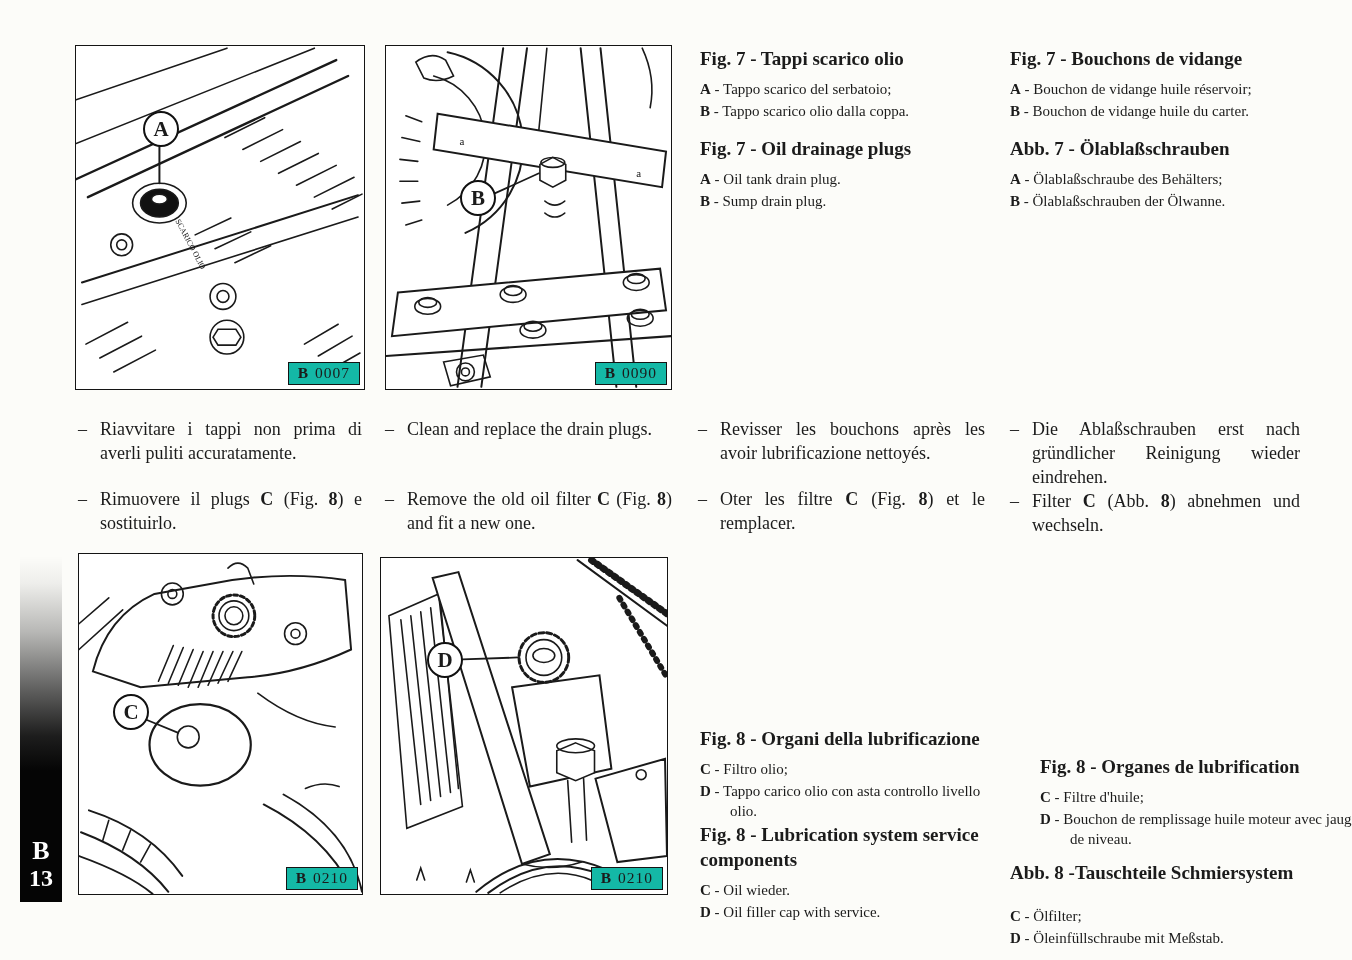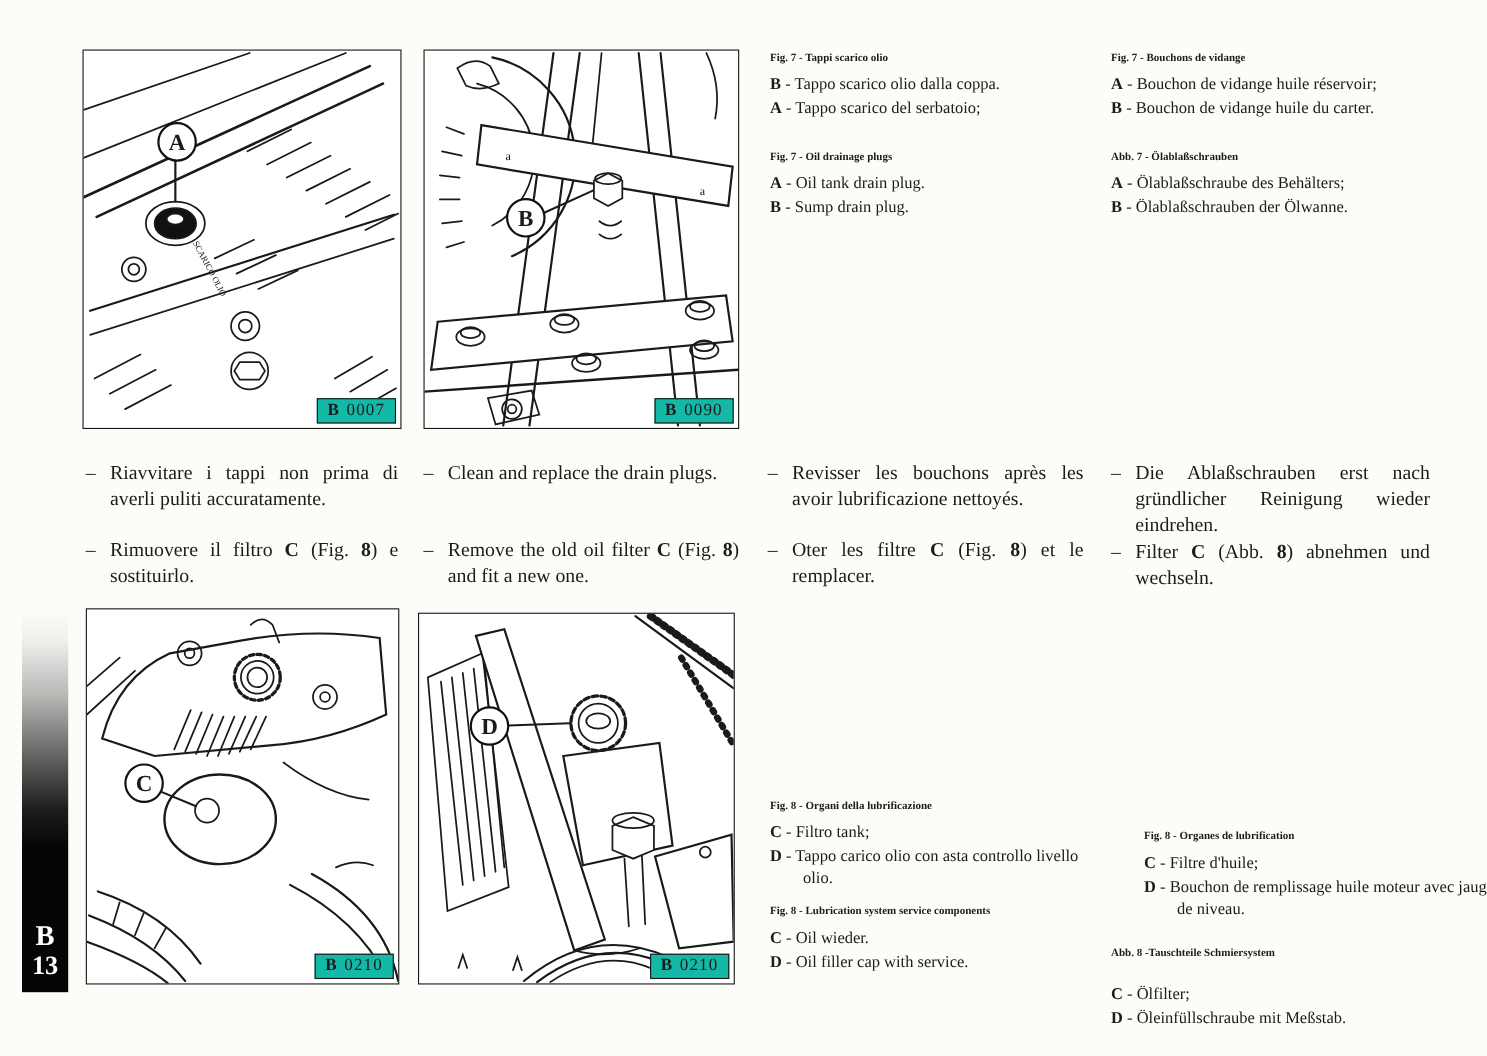--- a/index.html
+++ b/index.html
@@ -11,21 +11,21 @@
   .figbox svg{position:absolute;left:0;top:0;width:100%;height:100%;}
   .balloon{position:absolute;width:36px;height:36px;border:2.6px solid #111;border-radius:50%;
     background:#fff;display:flex;align-items:center;justify-content:center;
     font-weight:bold;font-size:21px;box-sizing:border-box;z-index:3;}
   .refbox{position:absolute;right:4px;bottom:4px;border:1.6px solid #141414;background:#14b8a6;
     padding:1px 9px 2px 9px;font-size:15.5px;letter-spacing:1px;z-index:3;white-space:nowrap;}
   .refbox b{margin-right:6px;}
 
   
   .capblock{position:absolute;line-height:1.32;}
-  .cap-title{font-weight:bold;font-size:10px;margin-bottom:9px;}
+  .cap-title{font-weight:bold;font-size:19px;margin-bottom:9px;}
   .cap-item{font-size:15px;padding-left:30px;text-indent:-30px;margin-bottom:2px;}
   .cap-item b{font-size:15px;}
 
   
   .bullet{position:absolute;display:flex;font-size:18px;line-height:1.33;}
   .bullet .dash{flex:0 0 22px;}
   .bullet .btxt{flex:1;text-align:justify;}
 
   
   #side-tab{position:absolute;left:20px;top:556px;width:42px;height:346px;
@@ -113,22 +113,22 @@
       <text x="252" y="132" font-size="11" fill="#111">a</text>
     </svg>
     <div class="balloon" style="left:74px;top:134px;">B</div>
     <div class="refbox">
       <b>B</b><span>0090</span>
     </div>
   </div>
 
   <div class="capblock" style="left:700px;top:46px;width:300px;">
     <div class="cap-title">Fig. 7 - Tappi scarico olio</div>
+    <div class="cap-item"><b>A</b> <span>- Tappo scarico del serbatoio;</span></div>
     <div class="cap-item"><b>B</b> <span>- Tappo scarico olio dalla coppa.</span></div>
-    <div class="cap-item"><b>A</b> <span>- Tappo scarico del serbatoio;</span></div>
   </div>
   <div class="capblock" style="left:700px;top:136px;width:300px;">
     <div class="cap-title">Fig. 7 - Oil drainage plugs</div>
     <div class="cap-item"><b>A</b> <span>- Oil tank drain plug.</span></div>
     <div class="cap-item"><b>B</b> <span>- Sump drain plug.</span></div>
   </div>
 
   <div class="capblock" style="left:1010px;top:46px;width:322px;">
     <div class="cap-title">Fig. 7 - Bouchons de vidange</div>
     <div class="cap-item"><b>A</b> <span>- Bouchon de vidange huile réservoir;</span></div>
@@ -139,21 +139,21 @@
     <div class="cap-item"><b>A</b> <span>- Ölablaßschraube des Behälters;</span></div>
     <div class="cap-item"><b>B</b> <span>- Ölablaßschrauben der Ölwanne.</span></div>
   </div>
 
   <div class="bullet" style="left:78px;top:418px;width:284px;">
     <span class="dash">–</span>
     <span class="btxt">Riavvitare i tappi non prima di averli puliti accuratamente.</span>
   </div>
   <div class="bullet" style="left:78px;top:488px;width:284px;">
     <span class="dash">–</span>
-    <span class="btxt"><span>Rimuovere il filtro </span><b>C</b><span> (Fig. </span><b>8</b><span>) e sostituirlo.</span></span>
+    <span class="btxt"><span>Rimuovere il plugs </span><b>C</b><span> (Fig. </span><b>8</b><span>) e sostituirlo.</span></span>
   </div>
 
   <div class="bullet" style="left:385px;top:418px;width:287px;">
     <span class="dash">–</span>
     <span class="btxt">Clean and replace the drain plugs.</span>
   </div>
   <div class="bullet" style="left:385px;top:488px;width:287px;">
     <span class="dash">–</span>
     <span class="btxt"><span>Remove the old oil filter </span><b>C</b><span> (Fig. </span><b>8</b><span>) and fit a new one.</span></span>
   </div>
@@ -236,21 +236,21 @@
       </g>
     </svg>
     <div class="balloon" style="left:46px;top:84px;">D</div>
     <div class="refbox">
       <b>B</b><span>0210</span>
     </div>
   </div>
 
   <div class="capblock" style="left:700px;top:726px;width:300px;">
     <div class="cap-title">Fig. 8 - Organi della lubrificazione</div>
-    <div class="cap-item"><b>C</b> <span>- Filtro tank;</span></div>
+    <div class="cap-item"><b>C</b> <span>- Filtro olio;</span></div>
     <div class="cap-item"><b>D</b> <span>- Tappo carico olio con asta controllo livello olio.</span></div>
   </div>
   <div class="capblock" style="left:700px;top:822px;width:300px;">
     <div class="cap-title">Fig. 8 - Lubrication system service components</div>
     <div class="cap-item" style="margin-top:2px;"><b>C</b> <span>- Oil wieder.</span></div>
     <div class="cap-item"><b>D</b> <span>- Oil filler cap with service.</span></div>
   </div>
 
   <div class="capblock" style="left:1040px;top:726px;width:322px;margin-top:28px;">
     <div class="cap-title">Fig. 8 - Organes de lubrification</div>

